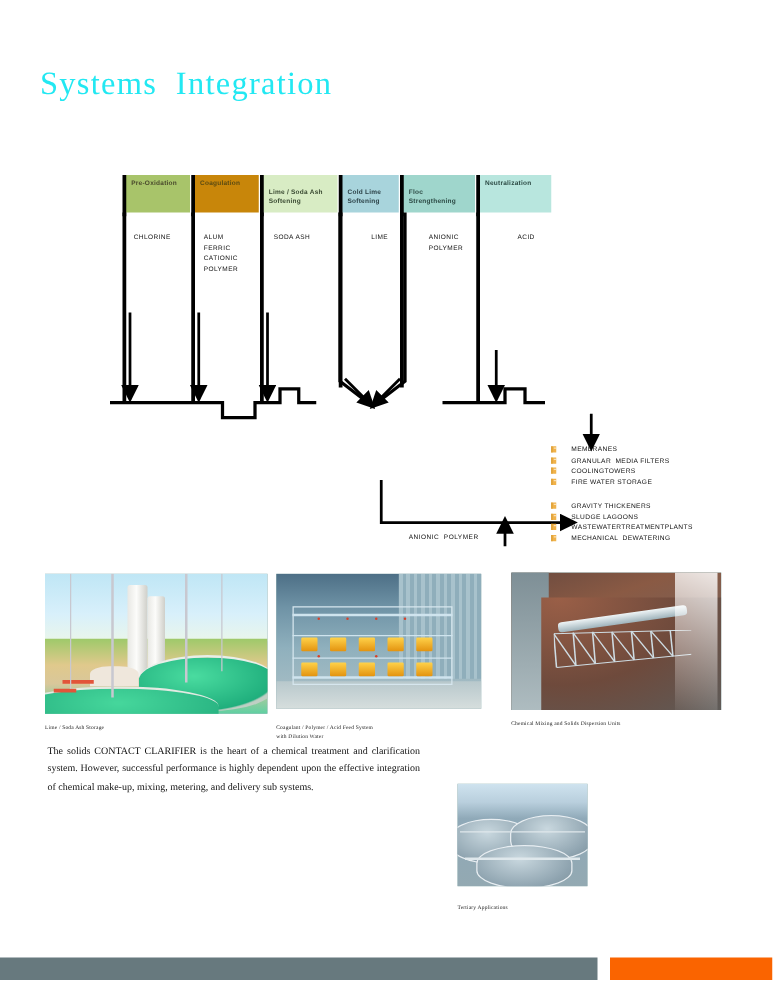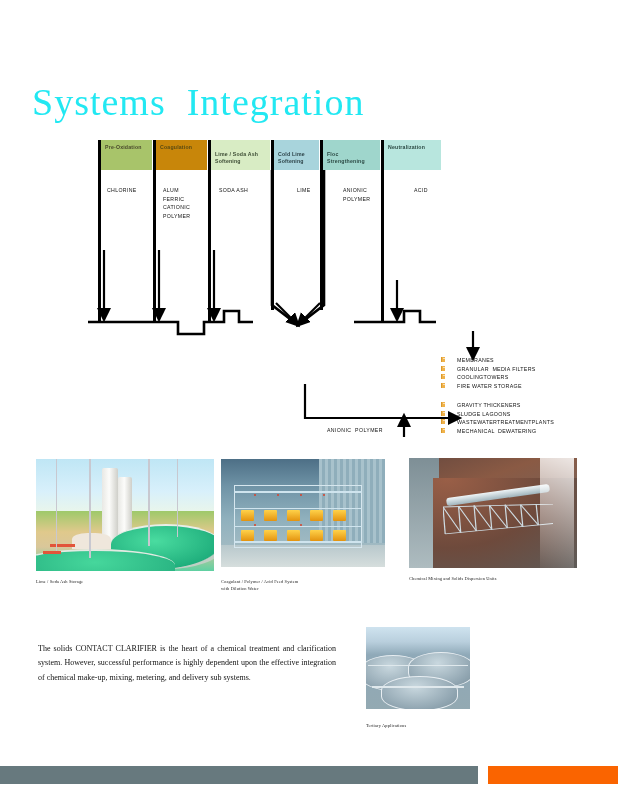--- a/index.html
+++ b/index.html
@@ -7,23 +7,22 @@
   body {
     width:618px; height:800px; background:#ffffff;
     font-family:"Liberation Sans", sans-serif;
     position:relative; overflow:hidden;
   }
 
   
   #slide-title {
     position:absolute; left:32px; top:52px;
     font-family:"Liberation Serif", serif;
-    font-size:38px; color:#22e8f2; letter-spacing:1px;
+    font-size:26px; color:#22e8f2; letter-spacing:1px;
     white-space:pre;
-    margin-top:28px;
   }
 
   
   #process-row { position:absolute; left:100px; top:140px; height:30px; }
   .proc-box {
     position:absolute; top:0; height:30px;
     font-size:5.2px; line-height:7px; padding:4px 4px 0 5px;
     color:#3a3a2a; font-weight:bold; letter-spacing:.2px;
   }
   .proc-box.dark { color:#5a4a12; }
@@ -121,21 +120,21 @@
   
   .p4-bg { position:absolute; inset:0;
     background:linear-gradient(#cfe3ef 0%, #b9cfdd 18%, #8fa9b8 34%, #93a9b2 100%); }
   .p4-tank { position:absolute; border:1.5px solid #e8eef2;
     border-radius:50%/42%;
     background:radial-gradient(ellipse at 45% 30%, #c9d8df, #8fa4b0 70%, #7b9099); }
   .p4-cat { position:absolute; background:#dfe8ec; height:1.5px; }
 
   
   #body-text {
-    position:absolute; left:38px; top:642px; width:298px;
+    position:absolute; left:38px; top:594px; width:298px;
     font-family:"Liberation Serif", serif;
     font-size:8px; line-height:14.4px; color:#111;
     text-align:justify;
   }
 
   
   #footer-bar {
     position:absolute; left:0; top:766px; width:478px; height:18px;
     background:#67797e;
   }

